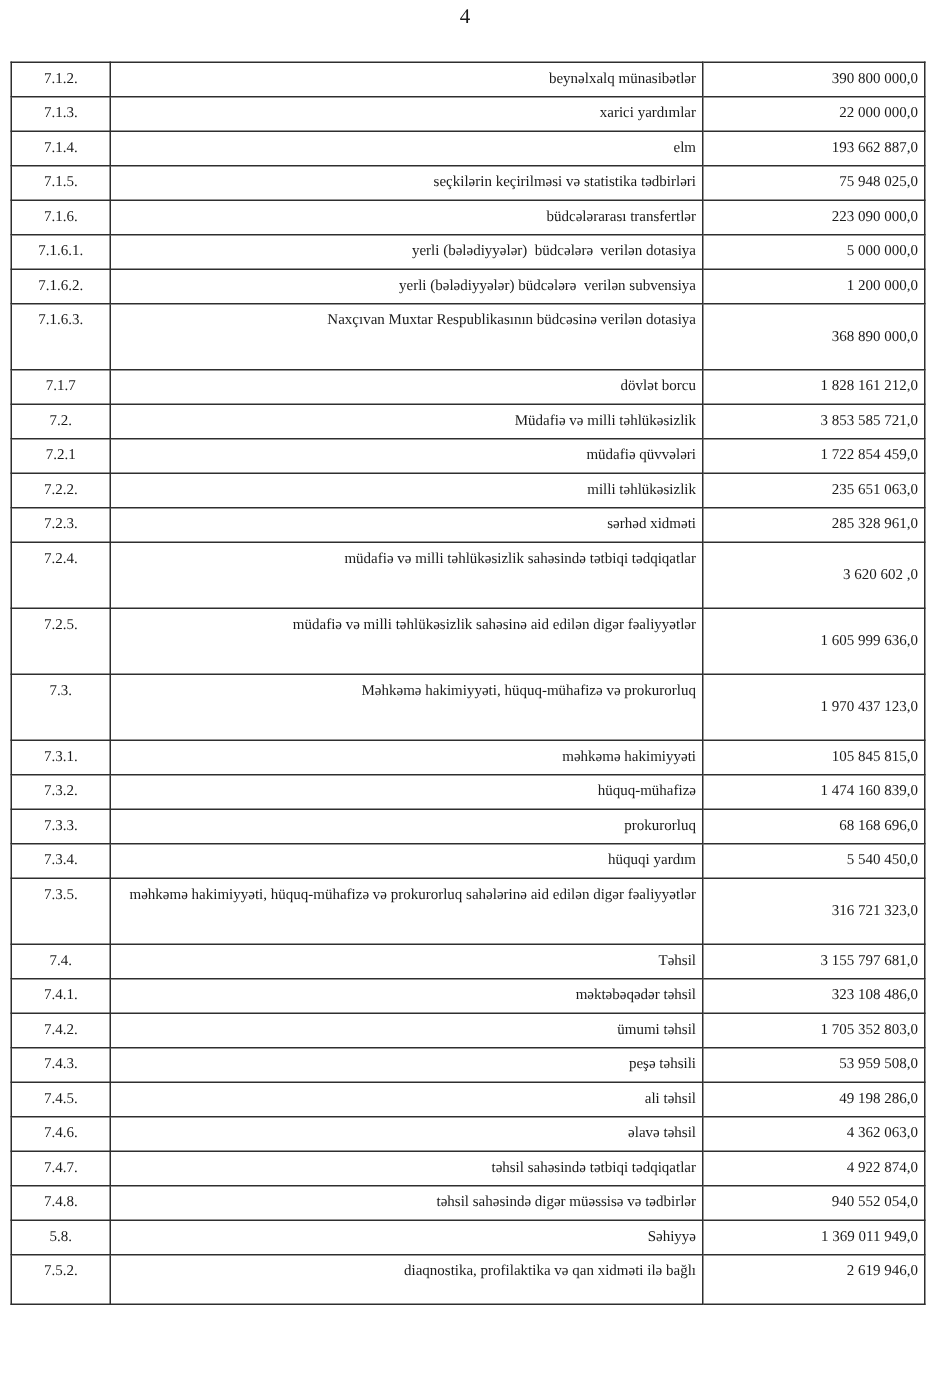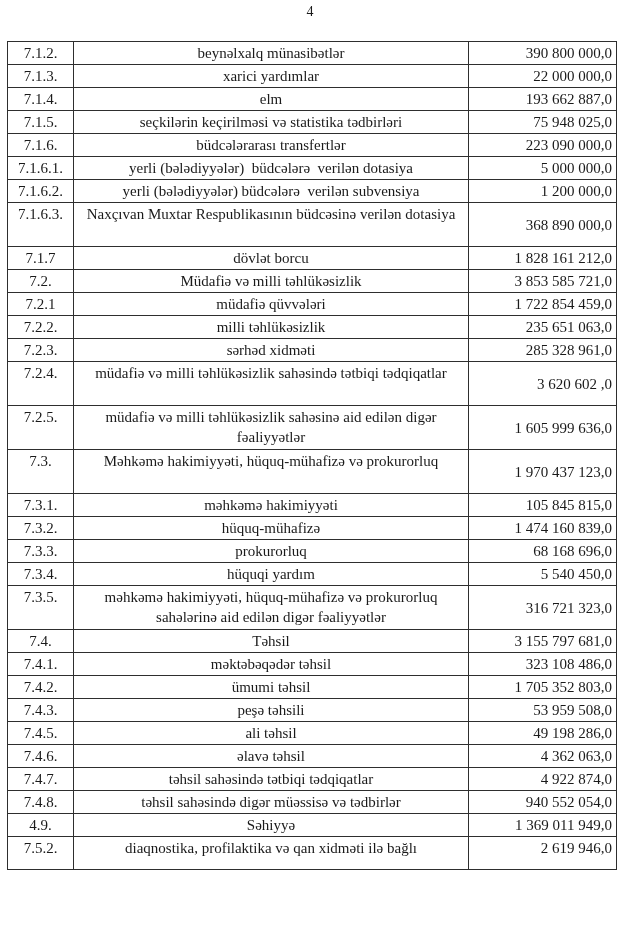--- a/index.html
+++ b/index.html
@@ -24,37 +24,37 @@
     font-size: 14px;
     line-height: 16px;
   }
   table.budget {
     position: absolute;
     left: 7px;
     top: 41px;
     width: 609px;
     border-collapse: collapse;
     table-layout: fixed;
-    font-size: 15px;
+    font-size: 10px;
   }
   table.budget td {
     border: 1px solid #2e2e2e;
     line-height: 20px;
     padding: 1px 4px;
     height: 20px;
     overflow: hidden;
   }
   td.code {
     text-align: center;
     vertical-align: top;
     padding-left: 1px;
     padding-right: 1px;
   }
   td.name {
-    text-align: center;
+    text-align: right;
     vertical-align: top;
     padding-left: 9px;
     padding-right: 6px;
     white-space: pre-wrap;
   }
   td.amount {
     text-align: right;
     vertical-align: middle;
     padding-right: 5px;
   }
@@ -223,21 +223,21 @@
         <td class="code">7.4.7.</td>
         <td class="name">təhsil sahəsində tətbiqi tədqiqatlar</td>
         <td class="amount">4 922 874,0</td>
       </tr>
       <tr>
         <td class="code">7.4.8.</td>
         <td class="name">təhsil sahəsində digər müəssisə və tədbirlər</td>
         <td class="amount">940 552 054,0</td>
       </tr>
       <tr>
-        <td class="code">4.9.</td>
+        <td class="code">5.8.</td>
         <td class="name">Səhiyyə</td>
         <td class="amount">1 369 011 949,0</td>
       </tr>
       <tr>
         <td class="code">7.5.2.</td>
         <td class="name">diaqnostika, profilaktika və qan xidməti ilə bağlı</td>
         <td class="amount">2 619 946,0</td>
       </tr>
     </tbody>
 </table>

